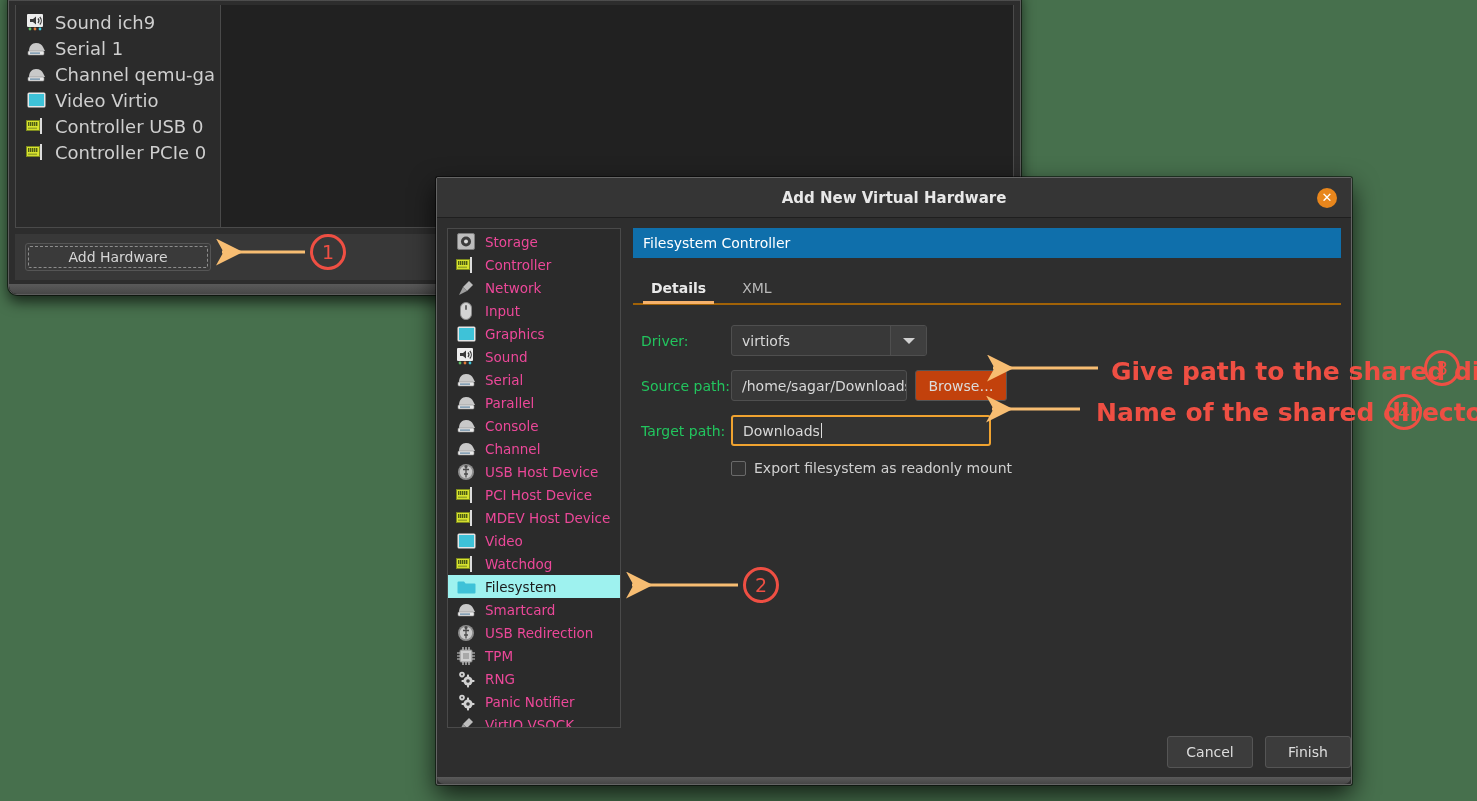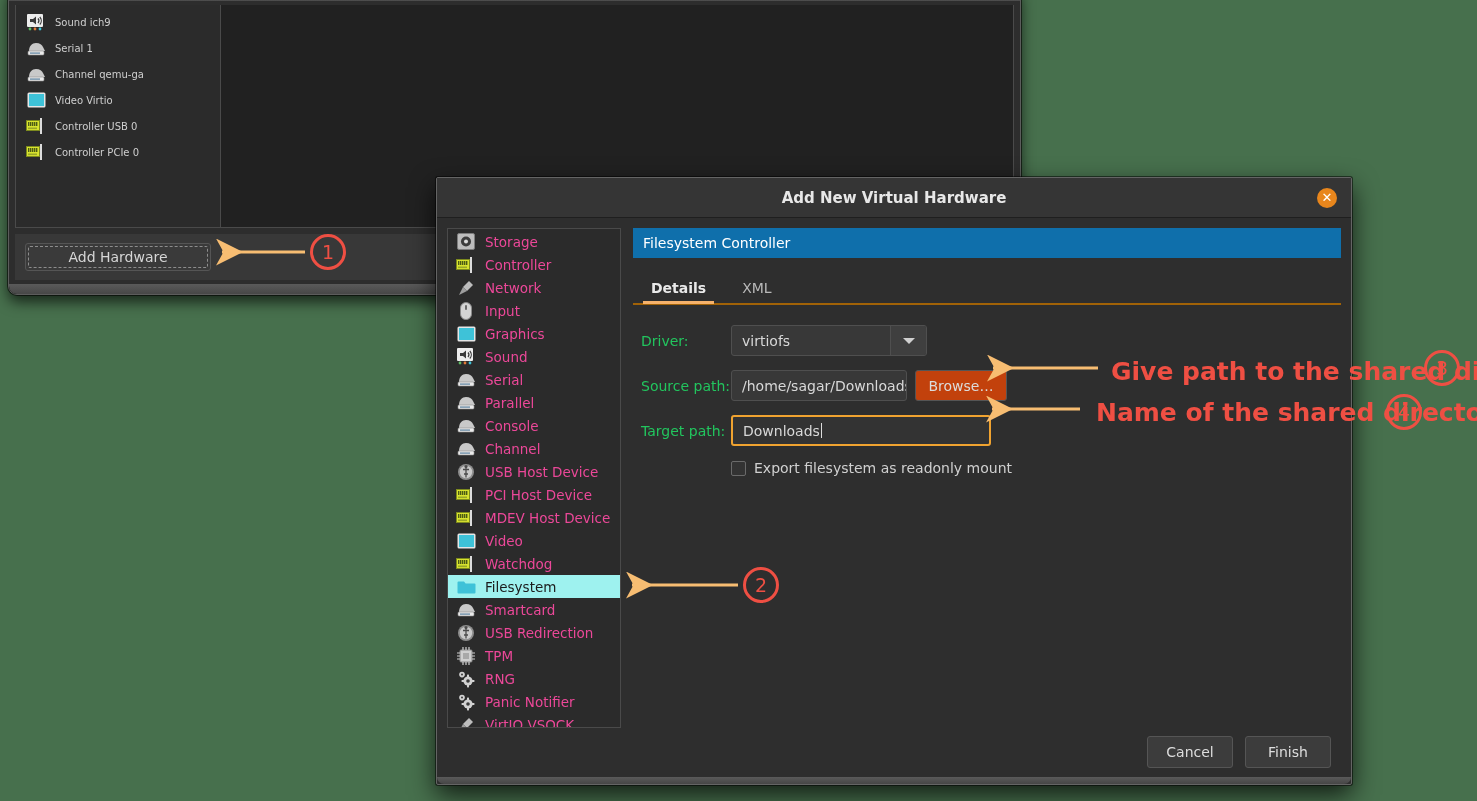--- a/index.html
+++ b/index.html
@@ -42,21 +42,21 @@
     overflow: hidden;
     position: relative;
   }
   .hw-list-clip { position:absolute; top:-22px; left:0; right:0; }
   .hw-item {
     display: flex; align-items: center;
     height: 26px;
     padding-left: 10px;
     gap: 9px;
     color: #cfcfcf;
-    font-size: 10px;
+    font-size: 18px;
     white-space: nowrap;
   }
   .hw-canvas {
     flex: 1;
     background: #212121;
     border: 1px solid #4a4a4a;
     border-left: none;
     border-top: none;
   }
   .bw-bottom {
@@ -210,21 +210,21 @@
   .check-row { display:flex; align-items:center; gap: 8px; margin-left: 90px; }
   .checkbox {
     width: 15px; height: 15px; background: #333; border: 1px solid #6a6a6a; border-radius: 2px;
   }
   .check-label { color: #d0d0d0; font-size: 14px; }
 
   .dlg-footer {
     position: absolute; left: 0; right: 0; bottom: 6px;
     height: 52px;
     display: flex; align-items: center; justify-content: flex-end;
-    padding-right: 20px; gap: 12px;
+    gap: 12px;
   }
   .foot-btn {
     width: 86px; height: 32px;
     background: #3c3c3c; border: 1px solid #555; border-radius: 3px;
     color: #dedede; font-size: 14px;
     display:flex;align-items:center;justify-content:center;
   }
   .dlg-foot-bar {
     position: absolute; left: 0; right: 0; bottom: 0; height: 7px;
     background: linear-gradient(#5a5a5a,#464646);

